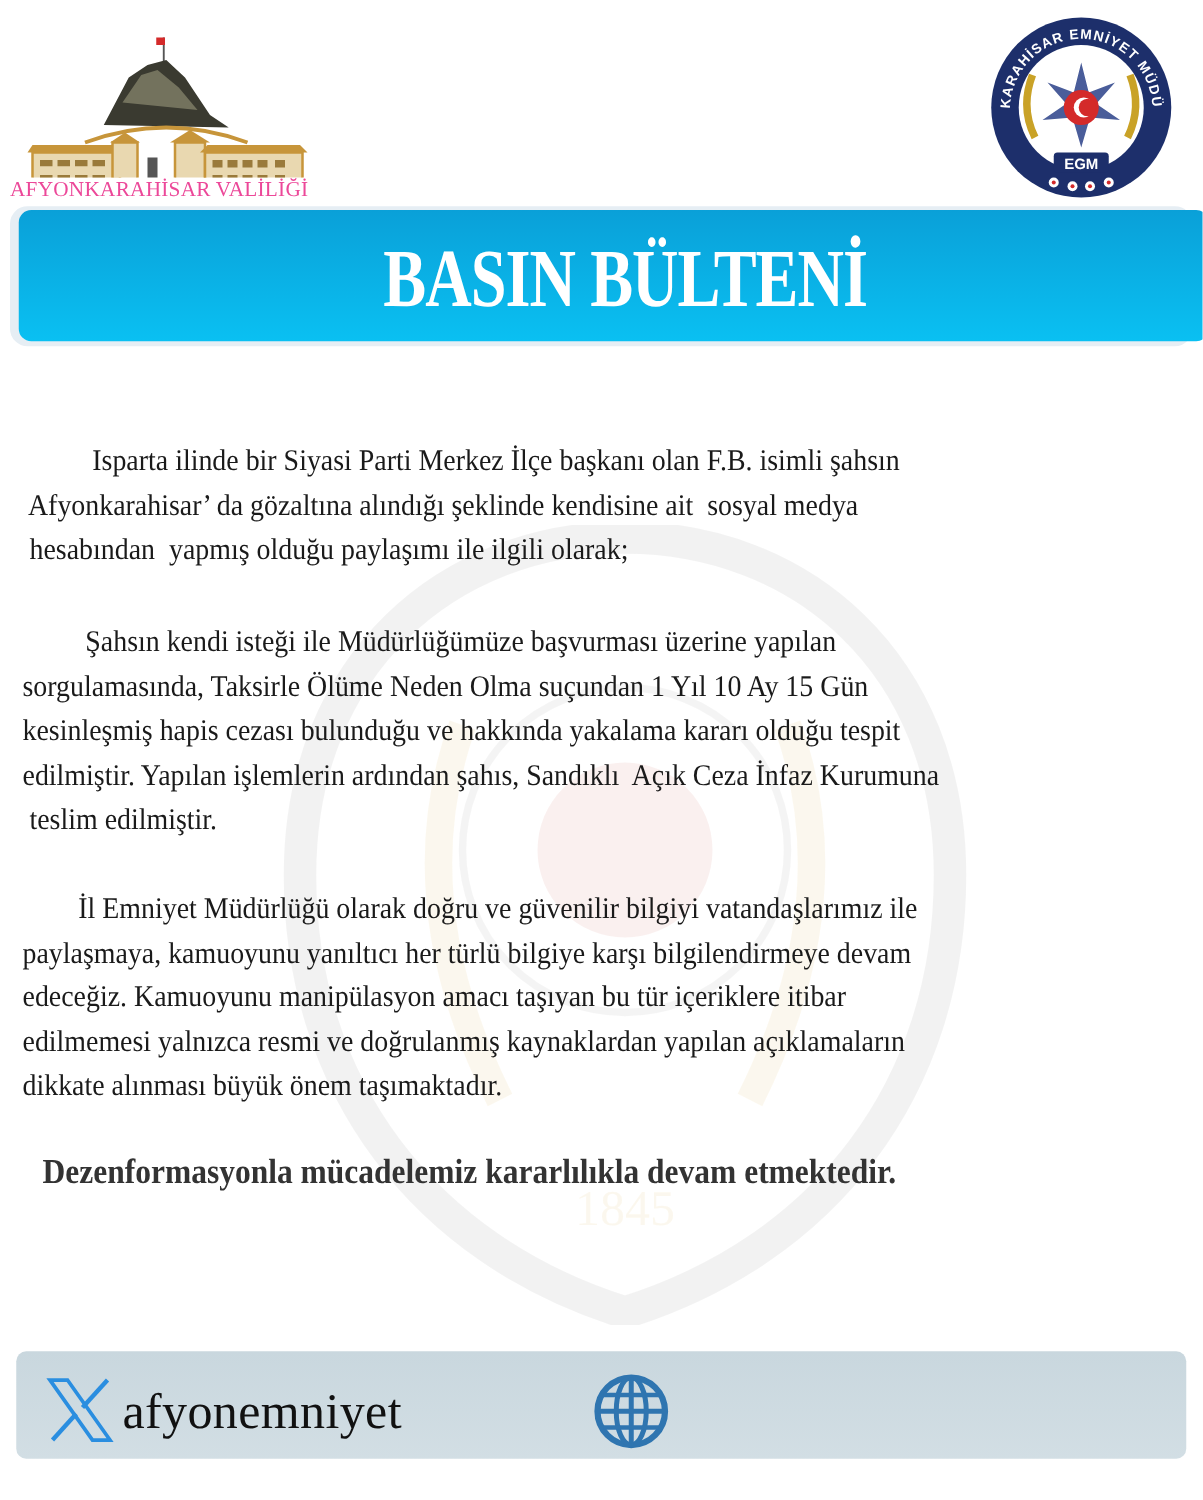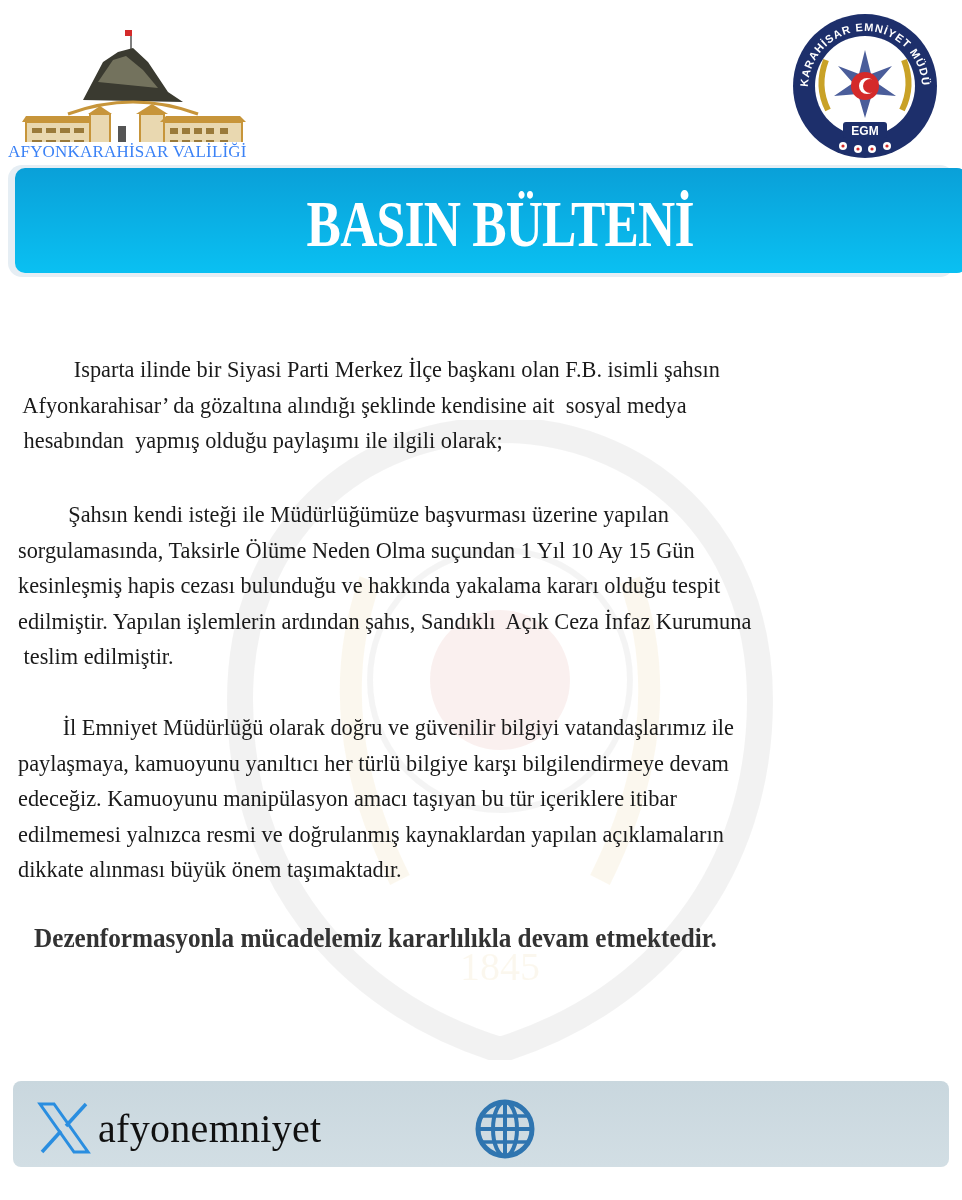--- a/index.html
+++ b/index.html
@@ -1,19 +1,19 @@
 <!DOCTYPE html>
 <html><head>
 <meta charset="utf-8">
 <style>
   html, body { margin:0; padding:0; }
   body { width:962px; height:1200px; background:#ffffff; position:relative; overflow:hidden; font-family:"Liberation Serif", serif; color:#1a1a1a; }
   .watermark { position:absolute; left:220px; top:420px; width:560px; height:640px; opacity:0.07; pointer-events:none; }
   .logo-left { position:absolute; left:8px; top:22px; width:250px; height:145px; }
-  .logo-left .caption { position:absolute; left:0; top:120px; width:250px; font-size:17px; letter-spacing:0.2px; color:#3b82f6; white-space:nowrap; }
+  .logo-left .caption { position:absolute; left:0; top:120px; width:250px; font-size:17px; letter-spacing:0.2px; color:#ec4899; white-space:nowrap; }
   .logo-right { position:absolute; left:786px; top:8px; width:158px; height:152px; }
   .banner-outer { position:absolute; left:8px; top:165px; width:946px; height:112px; background:#e6eef4; border-radius:14px; }
   .banner { position:absolute; left:15px; top:168px; width:934px; height:105px; border-radius:10px; background:linear-gradient(#0aa0d8, #0ac0f2); display:flex; align-items:center; justify-content:center;padding-left:18px; }
   .banner-title { color:#fff; font-family:"Liberation Serif", serif; font-weight:bold; font-size:66px; transform:scaleX(0.78); letter-spacing:-1px; margin-top:6px; }
   .body-text { position:absolute; left:18px; width:930px; font-size:24px; line-height:35.5px; transform-origin:left top; }
   .line { display:block; }
   .p1 { top:352px; }
   .p2 { top:497px; }
   .p3 { top:710px; }
   .closing { position:absolute; left:34px; top:922px; font-size:28px; font-weight:bold; color:#333; white-space:nowrap; transform:scaleX(0.9); transform-origin:left top; }

